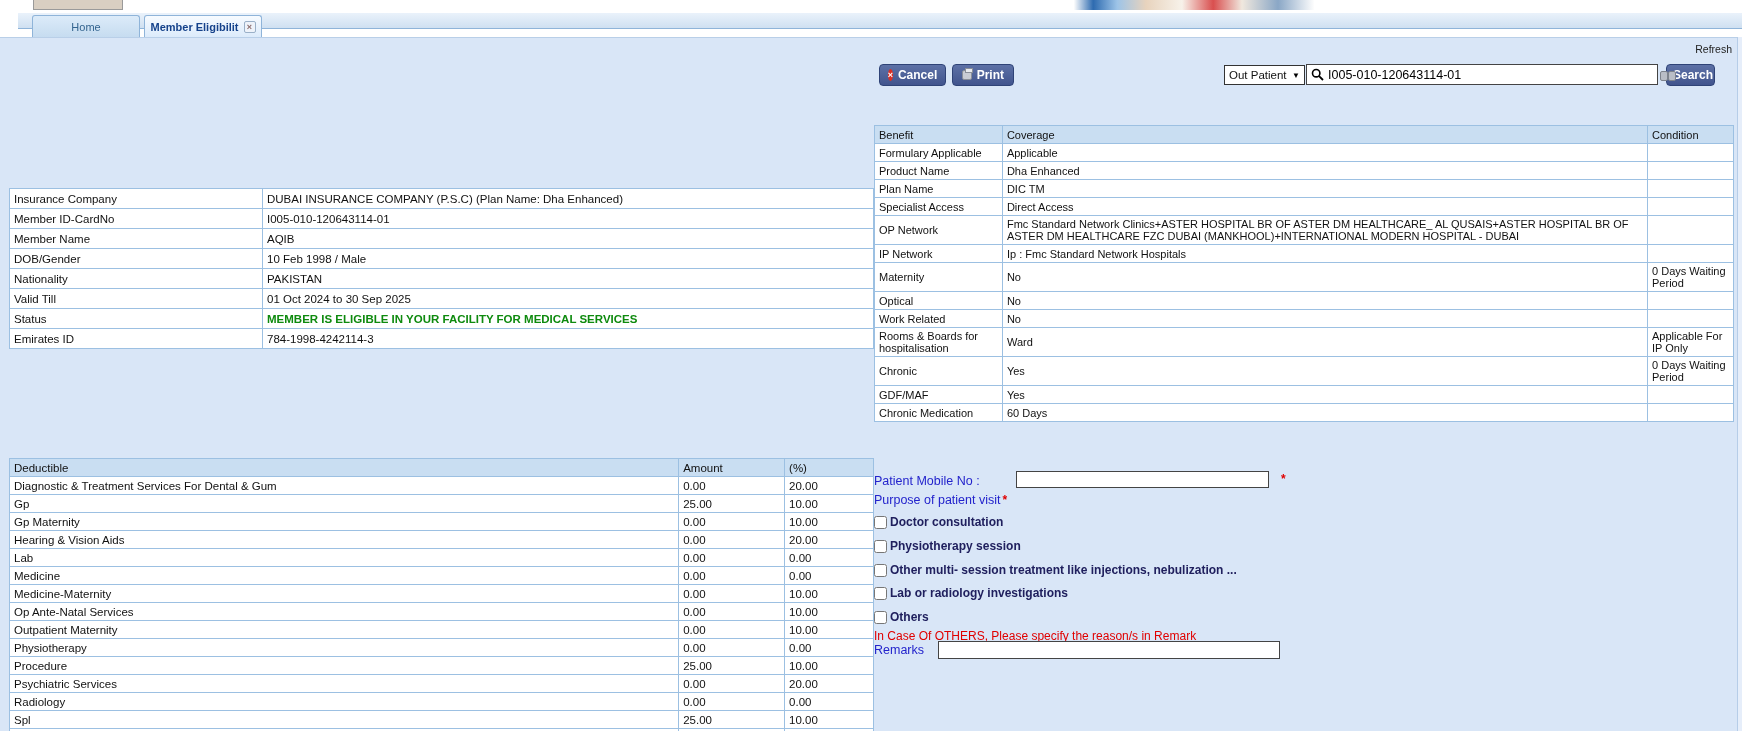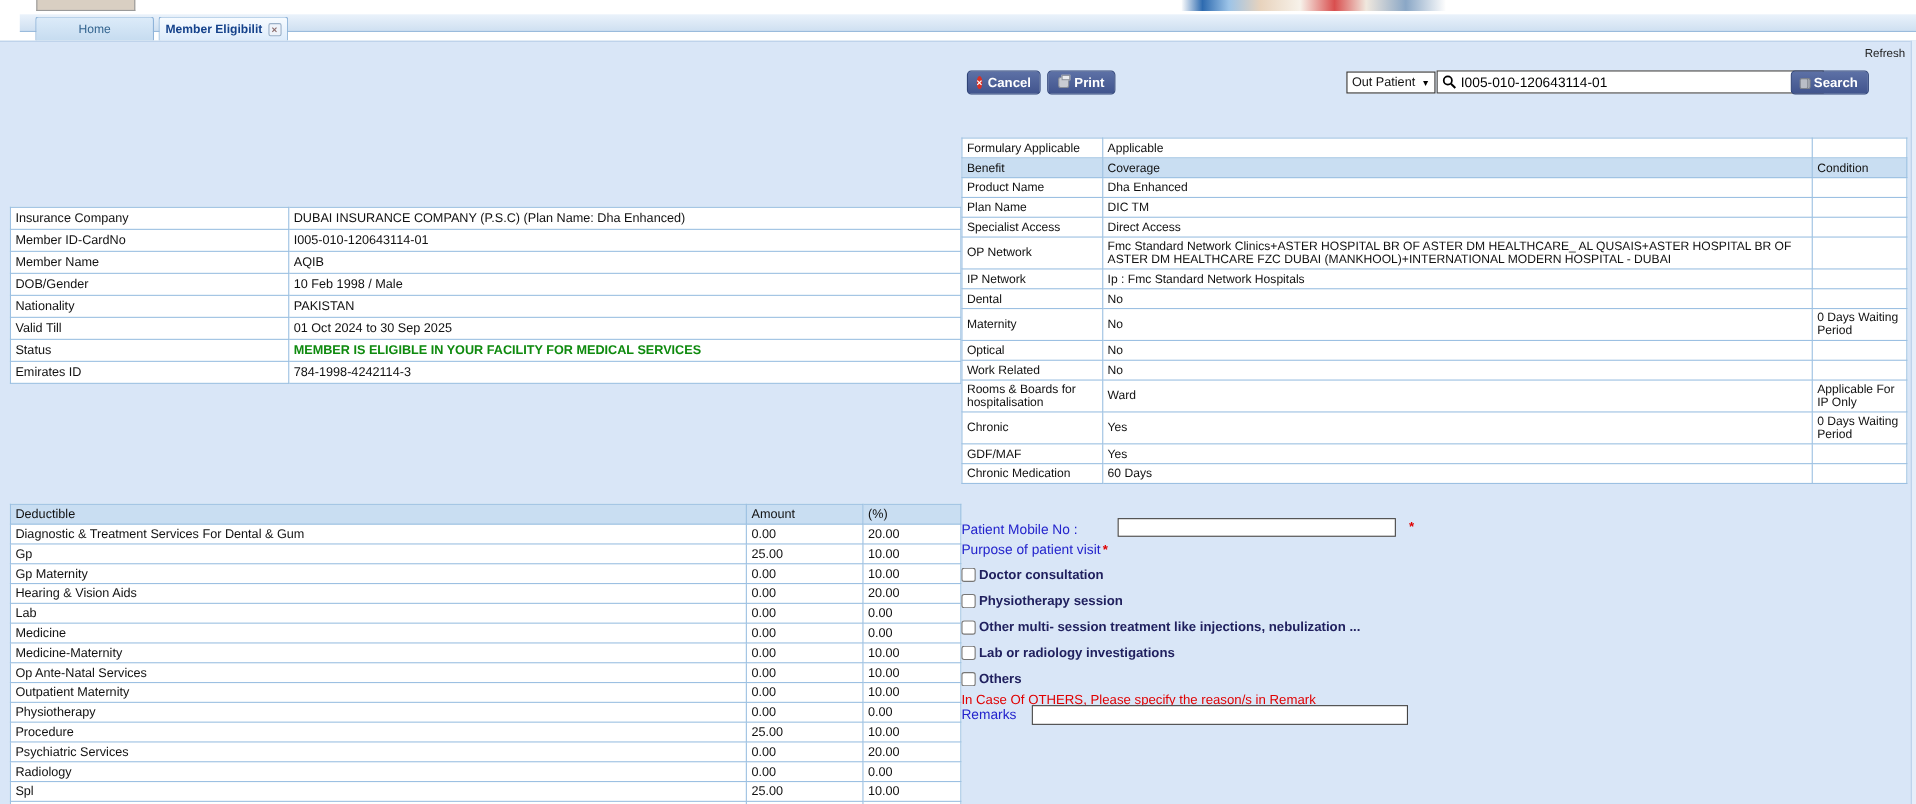--- a/index.html
+++ b/index.html
@@ -27,21 +27,21 @@
   .content { position:absolute; left:0; top:37px; width:1742px; height:694px; background:#d9e6f7; border-top:1px solid #b9cfe8;padding-left:13px; }
   .right-edge { position:absolute; right:0; top:37px; width:5px; height:694px; background:#e6eefa; border-left:1px solid #b6cde8; }
   .refresh { position:absolute; right:10px; top:5px; font-size:10.5px; color:#222; cursor:pointer; }
 
   
   .btn { position:absolute; height:22px; border:1px solid #2f4377; border-radius:4px;
     background:linear-gradient(#5d71a6,#41548d); color:#fff; font-weight:bold; font-size:12px;
     display:flex; align-items:center; justify-content:center; gap:5px; padding:0 9px; cursor:pointer; }
   .btn-cancel { left:879px; top:26px; width:67px; }
   .btn-print  { left:952px; top:26px; width:62px; }
-  .btn-search { left:1628px; top:26px; width:71px;align-items:center; }
+  .btn-search { left:1666px; top:26px; width:49px;align-items:center; }
   .ico-cancel { width:12px; height:12px; background:#d93025; border-radius:50%; color:#fff; font-size:9px; line-height:12px; text-align:center; font-weight:bold; }
   .ico-print { width:12px; height:10px; position:relative; background:#c9ccd4; border-radius:2px; border:1px solid #8a8f99; }
   .ico-print::before { content:""; position:absolute; left:2px; top:-3px; width:6px; height:3px; background:#e9ebef; border:1px solid #8a8f99; }
   .ico-binoc { width:13px; height:9px; position:relative; }
   .ico-binoc::before,.ico-binoc::after { content:""; position:absolute; top:0; width:6px; height:8px; background:#b9bdc6; border:1px solid #7d828c; border-radius:2px; }
   .ico-binoc::before{ left:0; } .ico-binoc::after{ right:0; }
   .visit-select { position:absolute; left:1224px; top:27px; width:81px; height:20px; background:#fff;
     border:1px solid #333; display:flex; align-items:center; justify-content:space-between; padding:0 4px; font-size:11.5px; cursor:pointer; }
   .visit-select .arrow { font-size:8px; color:#000; }
   .search-box { position:absolute; left:1306px; top:26px; width:352px; height:21px; background:#fff;
@@ -177,32 +177,32 @@
         </div>
 
         <div class="trow">
           <div class="tcell lbl">Emirates ID</div>
           <div class="tcell val">784-1998-4242114-3</div>
         </div>
       </div>
 
     <div class="tbl benefit-tbl">
       <div class="trow">
-          <div class="tcell c1">Formulary Applicable</div>
-          <div class="tcell c2">Applicable</div>
-          <div class="tcell c3"></div>
-        </div>
-
-        <div class="trow">
         <div class="tcell thead-cell c1">Benefit</div>
         <div class="tcell thead-cell c2">Coverage</div>
         <div class="tcell thead-cell c3">Condition</div>
       </div>
 
         <div class="trow">
+          <div class="tcell c1">Formulary Applicable</div>
+          <div class="tcell c2">Applicable</div>
+          <div class="tcell c3"></div>
+        </div>
+
+        <div class="trow">
           <div class="tcell c1">Product Name</div>
           <div class="tcell c2">Dha Enhanced</div>
           <div class="tcell c3"></div>
         </div>
 
         <div class="trow">
           <div class="tcell c1">Plan Name</div>
           <div class="tcell c2">DIC TM</div>
           <div class="tcell c3"></div>
         </div>
@@ -218,25 +218,20 @@
           <div class="tcell c2">Fmc Standard Network Clinics+ASTER HOSPITAL BR OF ASTER DM HEALTHCARE_ AL QUSAIS+ASTER HOSPITAL BR OF ASTER DM HEALTHCARE FZC DUBAI (MANKHOOL)+INTERNATIONAL MODERN HOSPITAL - DUBAI</div>
           <div class="tcell c3"></div>
         </div>
 
         <div class="trow">
           <div class="tcell c1">IP Network</div>
           <div class="tcell c2">Ip : Fmc Standard Network Hospitals</div>
           <div class="tcell c3"></div>
         </div>
 
-        <div class="trow">
-          <div class="tcell c1">Dental</div>
-          <div class="tcell c2">No</div>
-          <div class="tcell c3"></div>
-        </div>
 
         <div class="trow">
           <div class="tcell c1">Maternity</div>
           <div class="tcell c2">No</div>
           <div class="tcell c3">0 Days Waiting Period</div>
         </div>
 
         <div class="trow">
           <div class="tcell c1">Optical</div>
           <div class="tcell c2">No</div>

